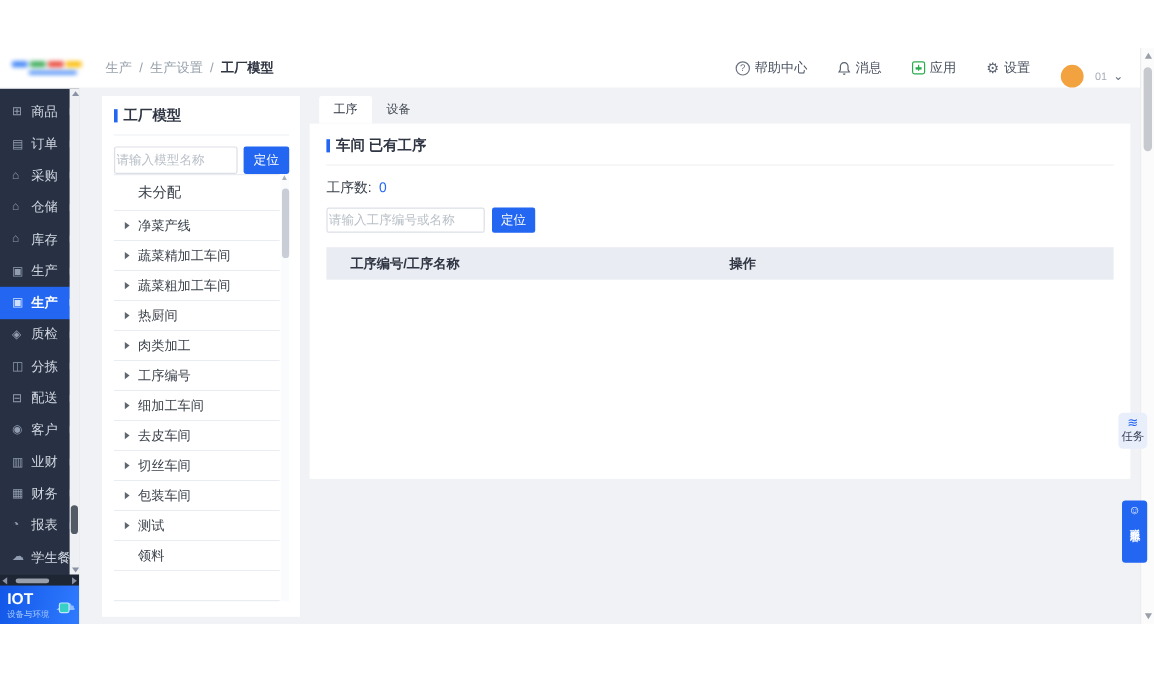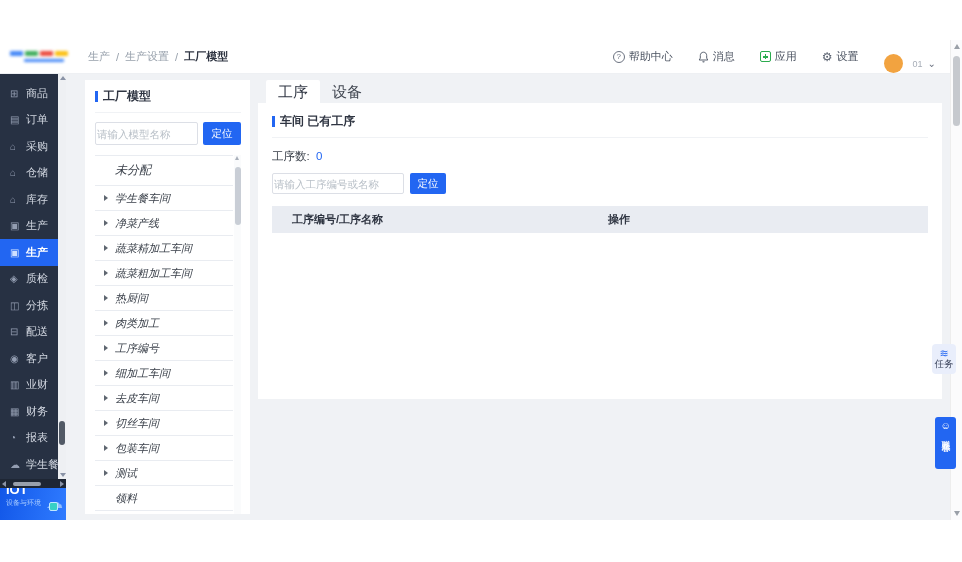--- a/index.html
+++ b/index.html
@@ -52,72 +52,72 @@
     border-bottom:4px solid #8a93a6; border-left:3px solid transparent; border-right:3px solid transparent; }
   .side-vscroll .dn { position:absolute; bottom:2px; left:1.5px; width:0; height:0;
     border-top:4px solid #8a93a6; border-left:3px solid transparent; border-right:3px solid transparent; }
   .side-vscroll .thumb { position:absolute; left:1px; bottom:34px; width:6px; height:24px; background:#525a66; border-radius:3px; }
   .side-hscroll { position:relative; height:9px; background:#1e2634; }
   .side-hscroll .lt { position:absolute; left:2px; top:2px; width:0; height:0;
     border-right:4px solid #8a93a6; border-top:3px solid transparent; border-bottom:3px solid transparent; }
   .side-hscroll .rt { position:absolute; right:2px; top:2px; width:0; height:0;
     border-left:4px solid #8a93a6; border-top:3px solid transparent; border-bottom:3px solid transparent; }
   .side-hscroll .hthumb { position:absolute; left:13px; top:2.5px; width:28px; height:4px; background:#99a0ac; border-radius:2px; }
-  .iot { height:32px; background:linear-gradient(100deg,#1257e8,#2f7bff); display:flex; align-items:flex-end; padding:12px 6px; position:relative; overflow:hidden; }
+  .iot { height:32px; background:linear-gradient(100deg,#1257e8,#2f7bff); display:flex; align-items:center; padding:12px 6px; position:relative; overflow:hidden; }
   .iot-title { font-size:13px; font-weight:bold; color:#fff; line-height:13px; }
   .iot-sub { font-size:7px; color:#a9ccff; margin-top:2px; }
   .iot-cloud { position:absolute; right:3px; top:4px; font-size:17px; color:#9cc6ff; opacity:.9; }
   .iot-chip { position:absolute; right:8px; top:14px; width:9px; height:9px; background:#37d0c6; border:1px solid #bfe8ff; border-radius:2px; }
   
   .content { position:absolute; left:66px; top:74px; width:884px; height:446px; background:#f0f2f5; }
   .card-title { display:flex; align-items:center; padding-bottom:7px; border-bottom:1px solid #f0f2f5; }
   .blue-bar { width:3px; height:11px; background:#2266f2; margin-right:5px; flex:none; }
   .card-title b { font-size:12px; color:#2f3542; }
   .btn-blue { background:#2266f2; color:#fff; border:none; border-radius:2px; font-size:10.5px; cursor:pointer;
     font-family:"Liberation Sans",sans-serif; }
   input.txt { border:1px solid #dcdfe6; border-radius:2px; font-size:10.5px; color:#333; padding:0 1px;
     font-family:"Liberation Sans",sans-serif; outline:none; }
   input.txt::placeholder { color:#b9c0c8; }
   
   .tree-card { position:absolute; left:19px; top:6px; width:165px; height:434px; background:#fff; padding:8px 9px 0 10px; overflow:hidden; }
   .tree-search { margin-top:9px; display:flex; }
   .tree-search input { flex:1; min-width:0; height:23px; }
   .tree-search button { width:38px; height:23px; margin-left:5px; flex:none; }
-  .tree-wrap { margin-top:10px; position:relative; padding-right:8px;font-style:italic; }
+  .tree-wrap { position:relative; padding-right:8px; }
   .tree-row { height:25px; display:flex; align-items:center; border-bottom:1px solid #e9ecf1; padding-left:9px; cursor:pointer; background:#fff; }
   .tree-row:first-child { border-top:1px solid #e9ecf1; }
   .tree-arrow { width:0; height:0; border-left:4px solid #5f6670; border-top:3.5px solid transparent; border-bottom:3.5px solid transparent; margin-right:7px; flex:none; }
   .tree-label { font-size:11px; color:#3a404a; white-space:nowrap; }
   .tree-row.no-arrow { padding-left:20px; }
   .tree-row.big { height:31px; }
   .tree-row.big .tree-label { font-size:12px; }
   .tree-scroll { position:absolute; right:0; top:0; bottom:0; width:7px; background:#fafbfc; }
   .tree-scroll .up { position:absolute; top:1px; left:1px; width:0; height:0; border-bottom:4px solid #a9b0ba; border-left:2.5px solid transparent; border-right:2.5px solid transparent; }
   .tree-scroll .thumb { position:absolute; top:12px; left:0.5px; width:6px; height:58px; background:#c9ced6; border-radius:3px; }
   
   .main-area { position:absolute; left:192px; top:6px; width:684px; height:434px; }
   .tabs { display:flex; padding-left:8px; height:23px; }
-  .tab { padding:0 12px; font-size:15px; color:#414751; line-height:23px; cursor:pointer; }
+  .tab { padding:0 12px; font-size:10px; color:#414751; line-height:23px; cursor:pointer; }
   .tab.active { background:#fff; color:#2f3542; border-radius:2px 2px 0 0; }
   .main-card { background:#fff; height:296px; padding:10px 14px 0 14px; }
   .count-row { margin-top:11px; font-size:11.5px; color:#3a404a; }
   .count-val { color:#2266f2; margin-left:3px; }
   .proc-search { margin-top:9px; display:flex; }
   .proc-search input { width:132px; height:21px; }
   .proc-search button { width:36px; height:21px; margin-left:6px; }
   .thead { margin-top:12px; height:27px; background:#e9ecf2; display:flex; align-items:center; }
   .th1 { flex:1; padding-left:20px; font-size:11px; font-weight:bold; color:#2f3542; }
   .th2 { width:50%; padding-left:8px; font-size:11px; font-weight:bold; color:#2f3542; }
   .empty { text-align:center; padding:16px 0 12px 0; margin:0 -14px; border-bottom:1px solid #f4f6f8; }
   .empty-text { font-size:10.5px; color:#a2a7b0; margin-top:3px; }
   
   .task-badge { position:absolute; right:6px; top:344px; width:24px; padding:3px 0 4px 0; background:#e9eefb;
     border-radius:4px; text-align:center; cursor:pointer; z-index:5; }
   .task-badge .tg { font-size:11px; color:#2266f2; line-height:12px; }
-  .task-badge .tl { font-size:9.5px; color:#39425a; line-height:11px;font-family:Liberation Serif, serif; }
+  .task-badge .tl { font-size:9.5px; color:#39425a; line-height:11px; }
   .service-btn { position:absolute; right:6px; top:417px; width:21px; height:52px; background:#2266f2;
     border-radius:3px; color:#fff; display:flex; flex-direction:column; align-items:center; padding-top:3px; cursor:pointer; z-index:5; }
   .service-btn .sg { font-size:10px; line-height:12px; }
   .service-btn .sl { writing-mode:vertical-rl; font-size:9px; letter-spacing:1px; margin-top:1px; }
   
   .page-scroll { position:absolute; right:0; top:40px; width:12px; height:480px; background:#fbfbfc; border-left:1px solid #ededed; }
   .page-scroll .up { position:absolute; top:4px; left:2.5px; width:0; height:0; border-bottom:5px solid #9aa0a8; border-left:3.5px solid transparent; border-right:3.5px solid transparent; }
   .page-scroll .dn { position:absolute; bottom:4px; left:2.5px; width:0; height:0; border-top:5px solid #9aa0a8; border-left:3.5px solid transparent; border-right:3.5px solid transparent; }
   .page-scroll .thumb { position:absolute; top:16px; left:2px; width:7px; height:70px; background:#c6c9ce; border-radius:4px; }
 </style>
@@ -285,24 +285,20 @@
       <div class="tree-search">
         <input class="txt" placeholder="请输入模型名称" style="">
         <button class="btn-blue">定位</button>
       </div>
       <div class="tree-wrap">
         <div class="tree-row no-arrow big">
           <span class="tree-label">未分配</span>
         </div>
         <div class="tree-row">
           <span class="tree-arrow"></span>
-          <span class="tree-label">学生餐车间</span>
-        </div>
-        <div class="tree-row">
-          <span class="tree-arrow"></span>
           <span class="tree-label">净菜产线</span>
         </div>
         <div class="tree-row">
           <span class="tree-arrow"></span>
           <span class="tree-label">蔬菜精加工车间</span>
         </div>
         <div class="tree-row">
           <span class="tree-arrow"></span>
           <span class="tree-label">蔬菜粗加工车间</span>
         </div>

